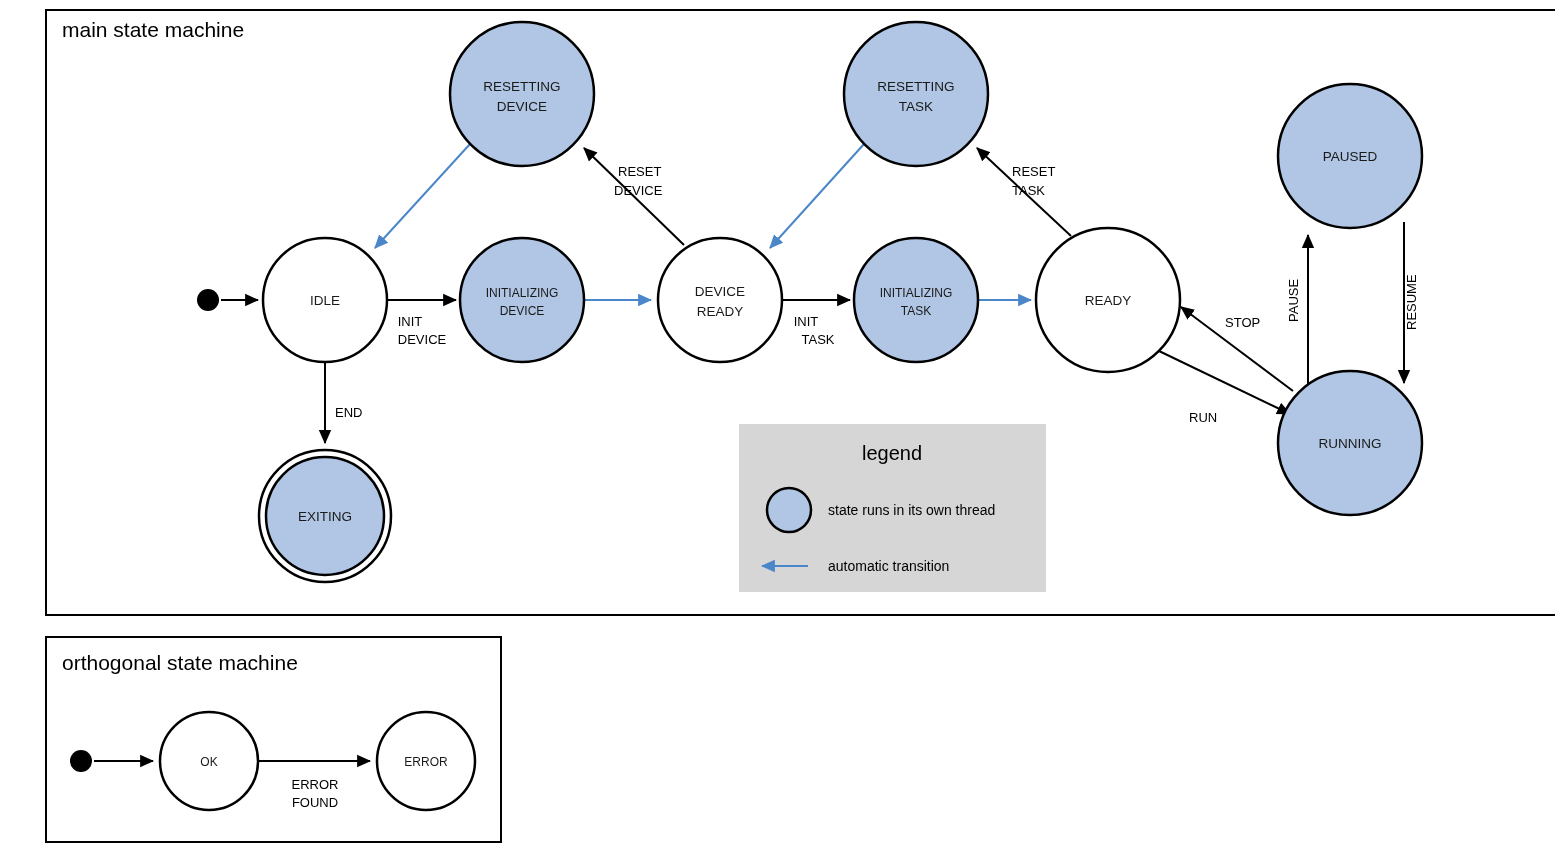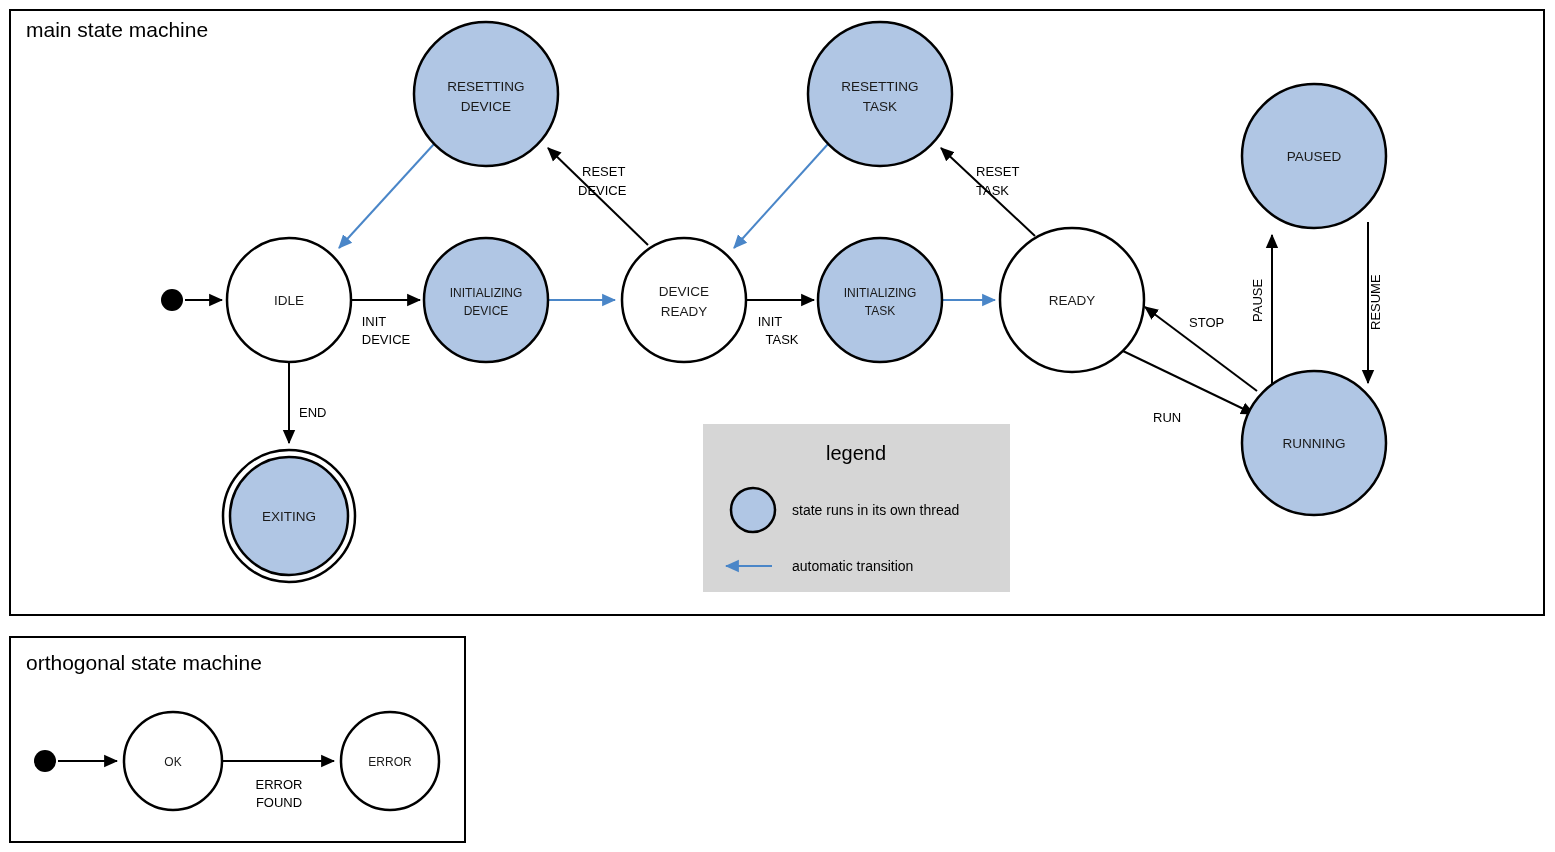--- a/index.html
+++ b/index.html
@@ -10,20 +10,21 @@
   body {
     width: 1555px;
     height: 852px;
     font-family: "Liberation Sans", sans-serif;
     overflow: hidden;
   }
   #stage {
     position: relative;
     width: 1487px;
     height: 852px;
+    padding-left: 36px;
   }
   svg#diagram {
     display: block;
     width: 1555px;
     height: 852px;
   }
   .frame-rect {
     fill: #ffffff;
     stroke: #000000;
     stroke-width: 2;

